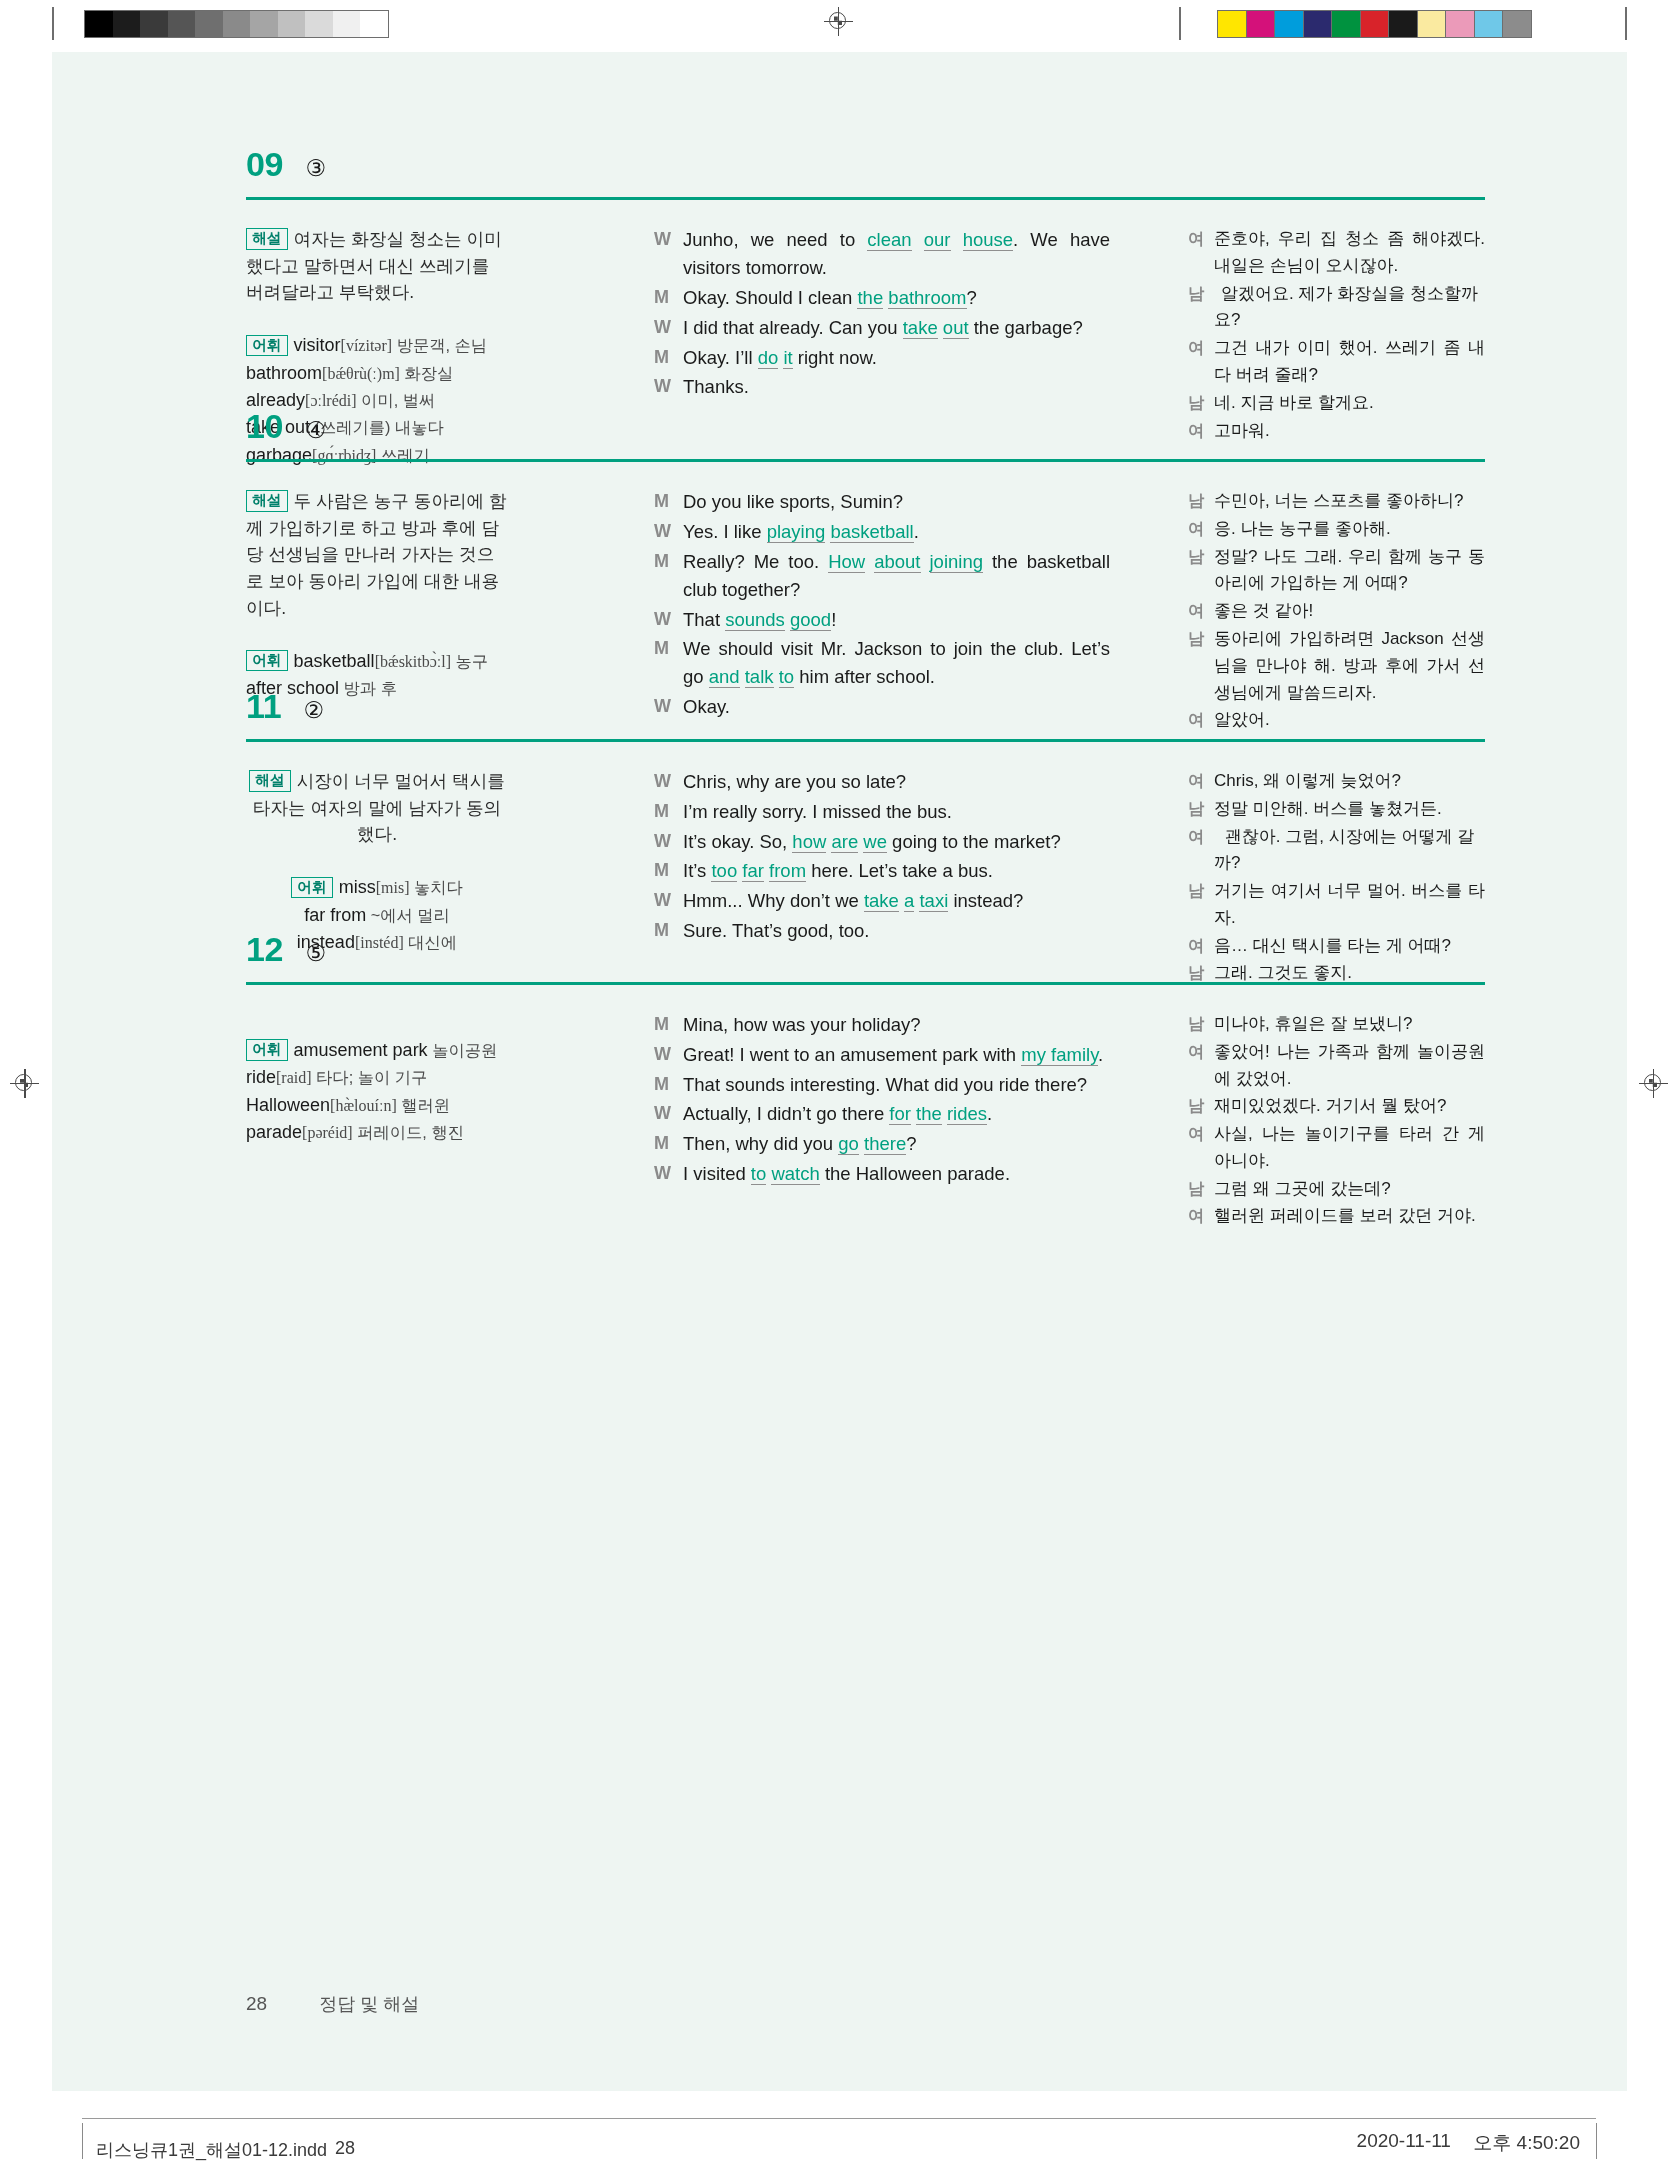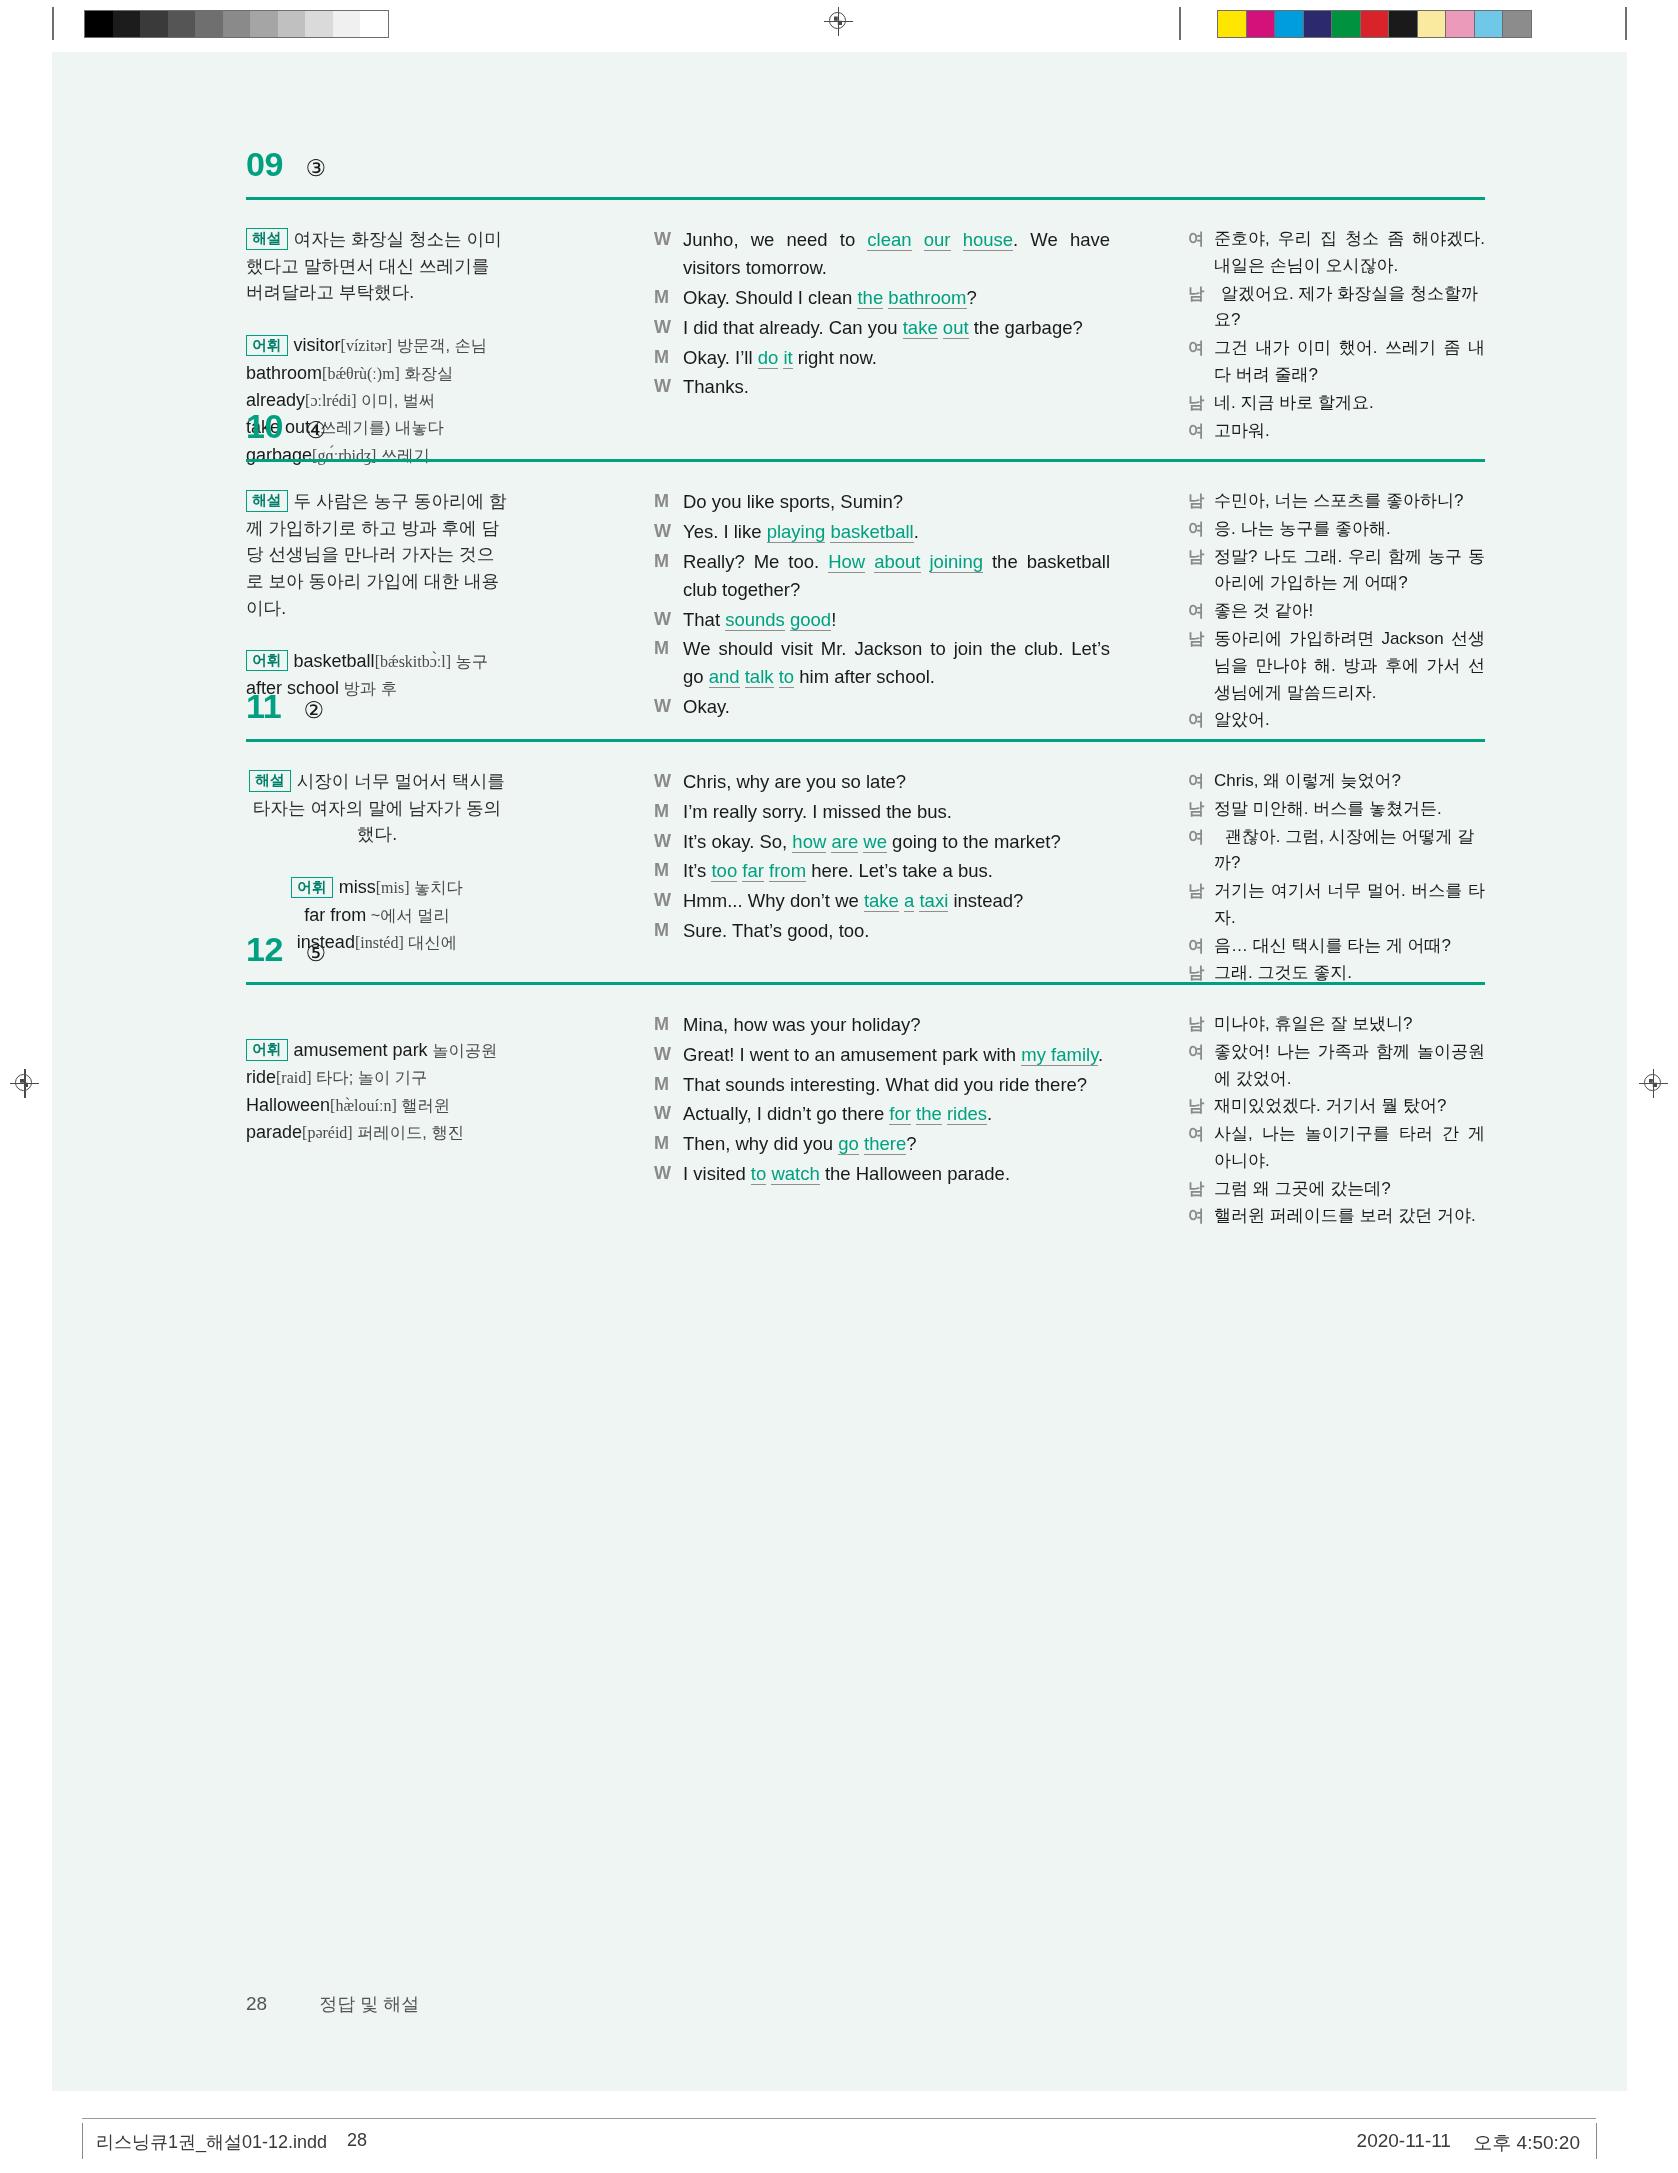--- a/index.html
+++ b/index.html
@@ -243,24 +243,24 @@
   #prod-bar .rule-top {
     position: absolute; left: 82px; top: 0;
     width: 1514px; height: 0.9px; background: #9a9a9a;
   }
   #prod-bar .vbar {
     position: absolute; top: 5.2px;
     width: 0.9px; height: 36px; background: #8a8a8a;
   }
   #prod-left {
     position: absolute;
-    left: 96px; top: 12px;
+    left: 96px; top: 20px;
     font-size: 18px;
     color: #3a3a3a;
-    display: flex; gap: 20px;
+    display: flex; gap: 8px;
   }
   #prod-right {
     position: absolute;
     right: 99px; top: 12px;
     font-size: 19px;
     color: #3a3a3a;
     display: flex; gap: 22.4px;
   }
 
   .edge-reg-left  { position: absolute; left: 10.3px;  top: 1069px; }

